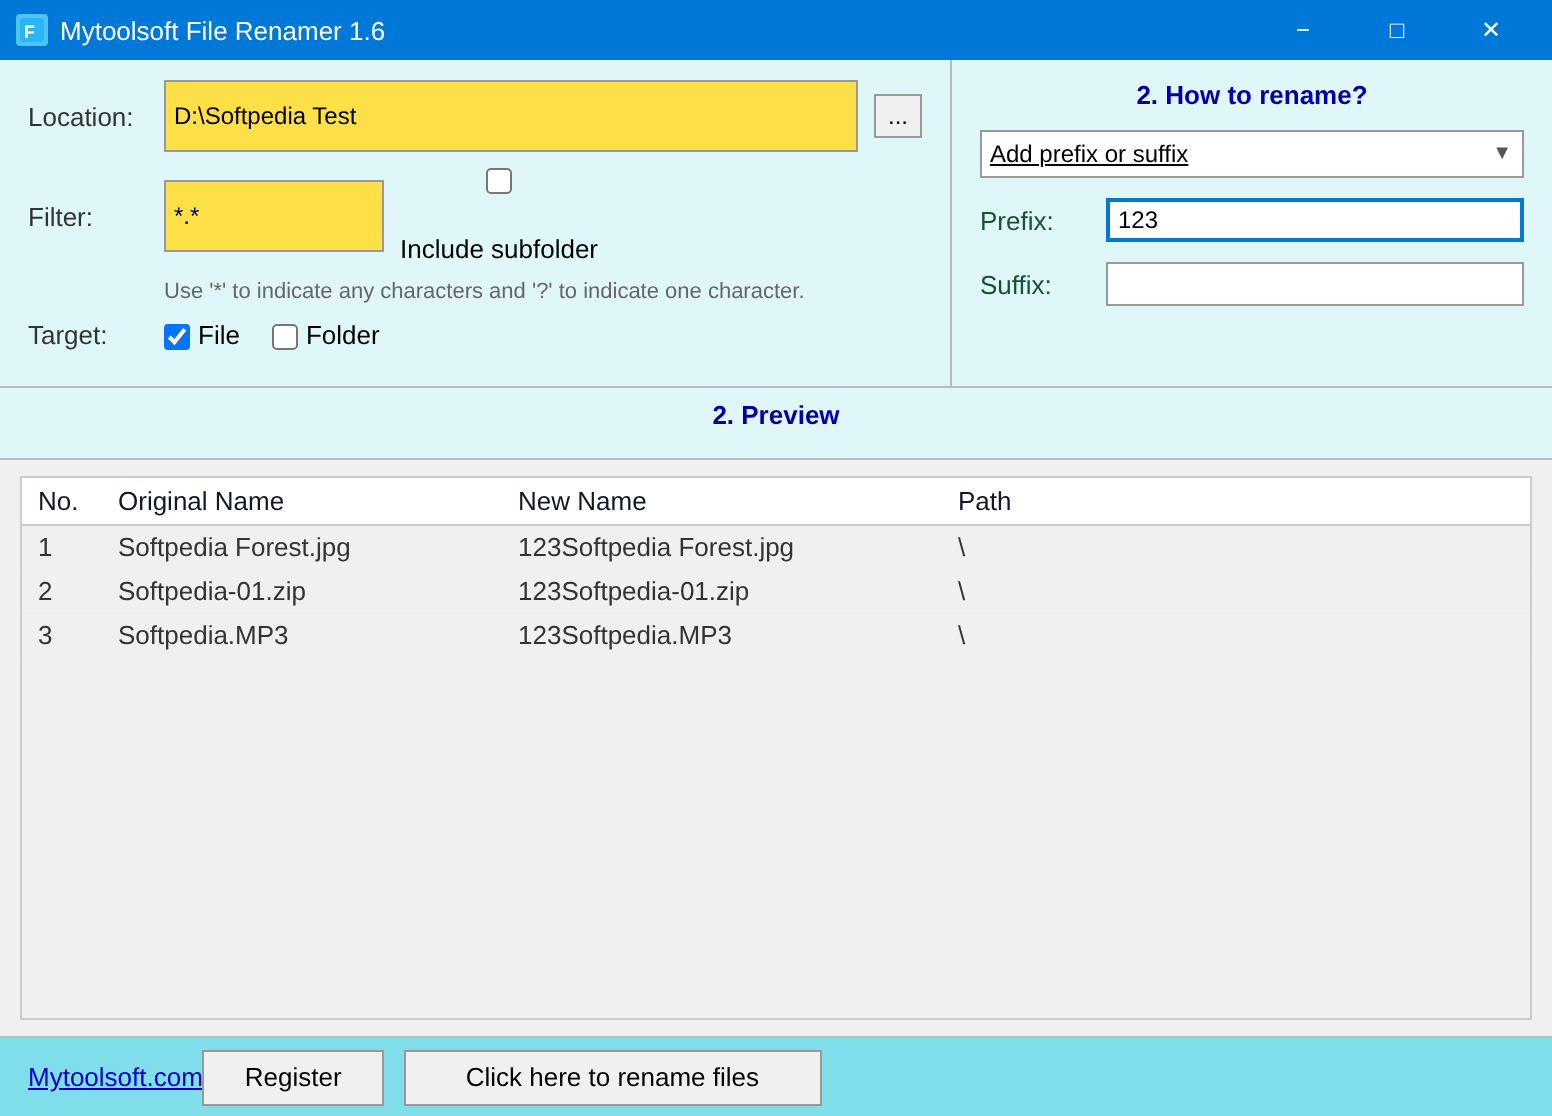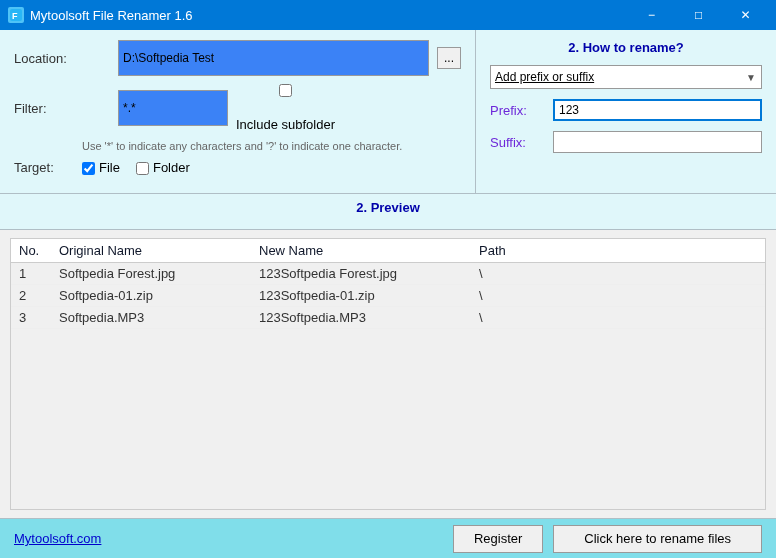--- a/index.html
+++ b/index.html
@@ -95,22 +95,21 @@
       width: 60px;
       color: #333;
     }
 
     .form-input {
       flex: 1;
       height: 22px;
       border: 1px solid #999;
       padding: 17px 4px;
       font-size: 12px;
-      background: #3b82f6;
-      margin-left: 36px;
+      background: #fde047;
     }
 
     .browse-btn {
       height: 22px;
       padding: 0 6px;
       border: 1px solid #999;
       background: #f0f0f0;
       cursor: pointer;
       font-size: 12px;
     }
@@ -166,21 +165,21 @@
 
     .prefix-suffix-row {
       display: flex;
       align-items: center;
       margin-top: 10px;
       gap: 8px;
     }
 
     .ps-label {
       width: 55px;
-      color: #6d28d9;
+      color: #14532d;
     }
 
     .ps-input {
       flex: 1;
       height: 22px;
       border: 2px solid #0078d7;
       padding: 2px 4px;
       font-size: 12px;
       background: white;
     }
@@ -223,21 +222,20 @@
 
     .new-name-cell {
       color: red;
     }
 
     .bottom-bar {
       background: #80deea;
       height: 40px;
       display: flex;
       align-items: center;
-      justify-content: space-between;
       padding: 0 14px;
       border-top: 1px solid #b0bec5;
     }
 
     .bottom-link {
       color: #0000cc;
       text-decoration: underline;
       cursor: pointer;
       font-size: 13px;
     }

